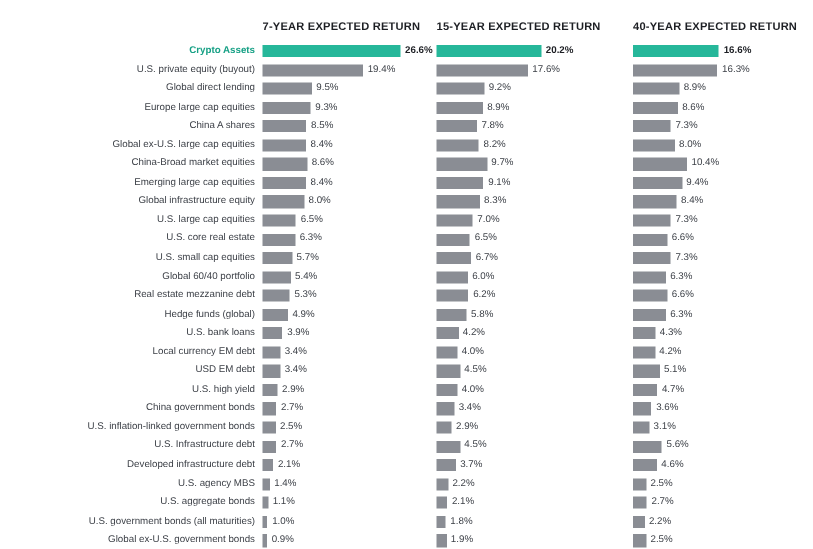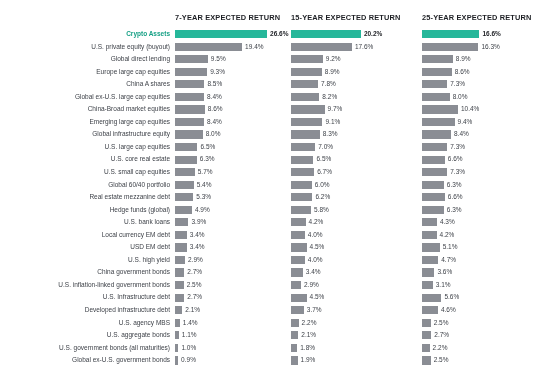--- a/index.html
+++ b/index.html
@@ -101,21 +101,21 @@
   .bar-value.teal-val { font-weight: bold; color: #1d1f24; }
 </style>
 </head>
 <body>
 
 <div id="chart-root">
 
   <div class="headers">
     <div class="col-header c0">7-YEAR EXPECTED RETURN</div>
     <div class="col-header c1">15-YEAR EXPECTED RETURN</div>
-    <div class="col-header c2">25-YEAR EXPECTED RETURN</div>
+    <div class="col-header c2">40-YEAR EXPECTED RETURN</div>
   </div>
 
   <div class="rows" id="rows">
       <div class="row highlight">
         <div class="row-label">Crypto Assets</div>
         <div class="cell c0">
           <div class="bar teal" style="width: 92.04px;"></div>
           <div class="bar-value teal-val" style="left: 95.04px;">26.6%</div>
         </div>
         <div class="cell c1">

